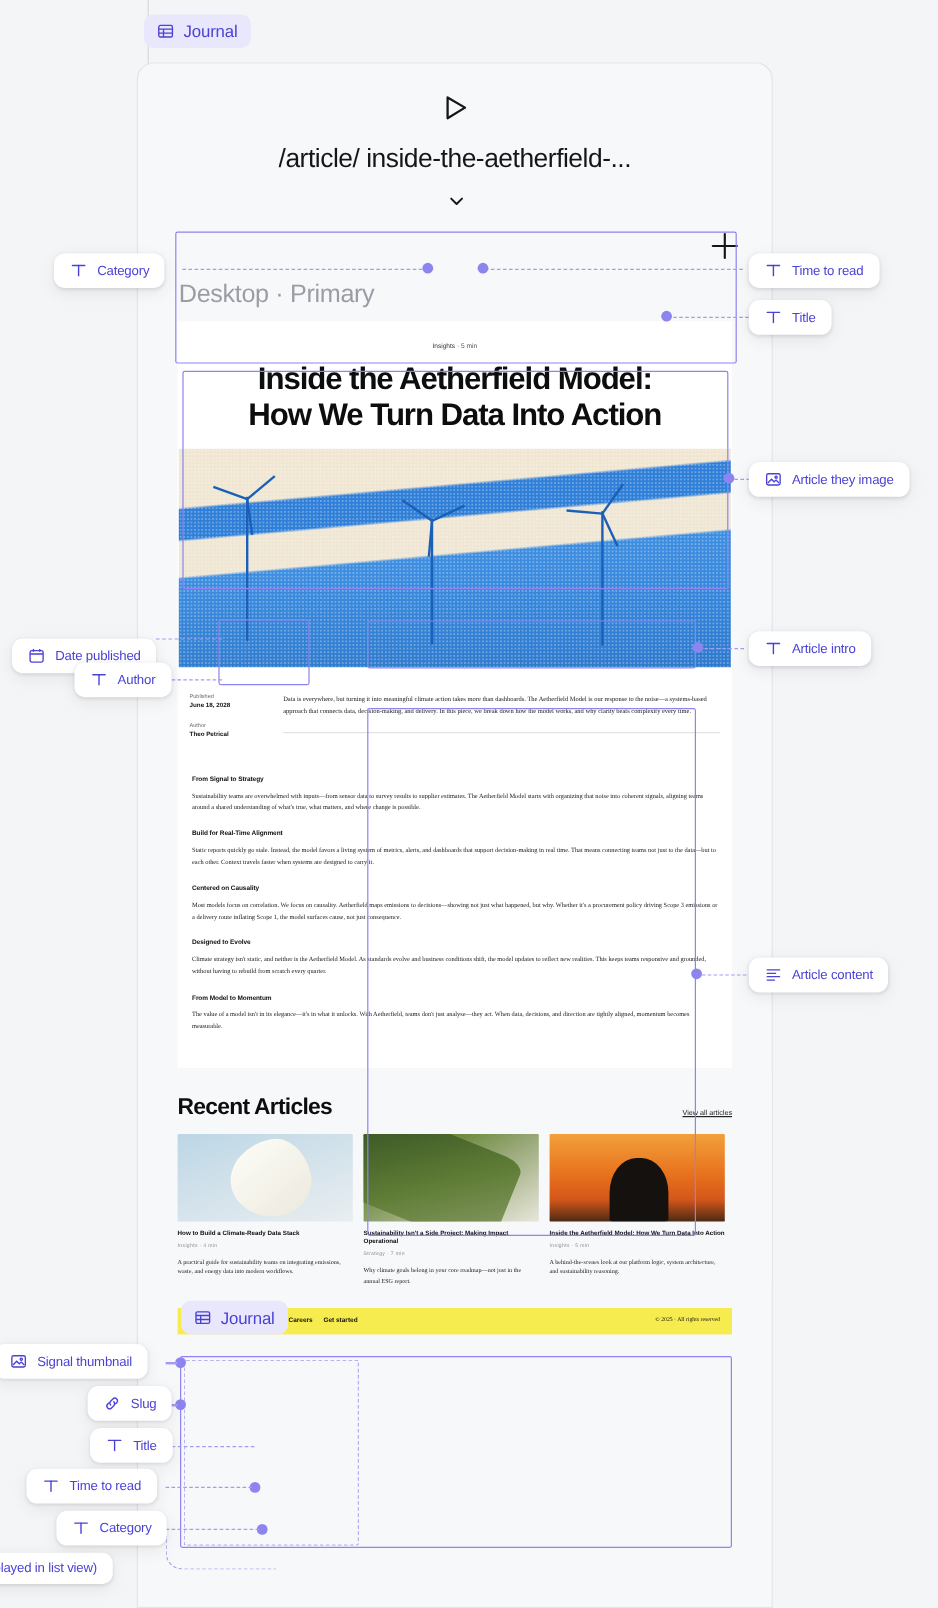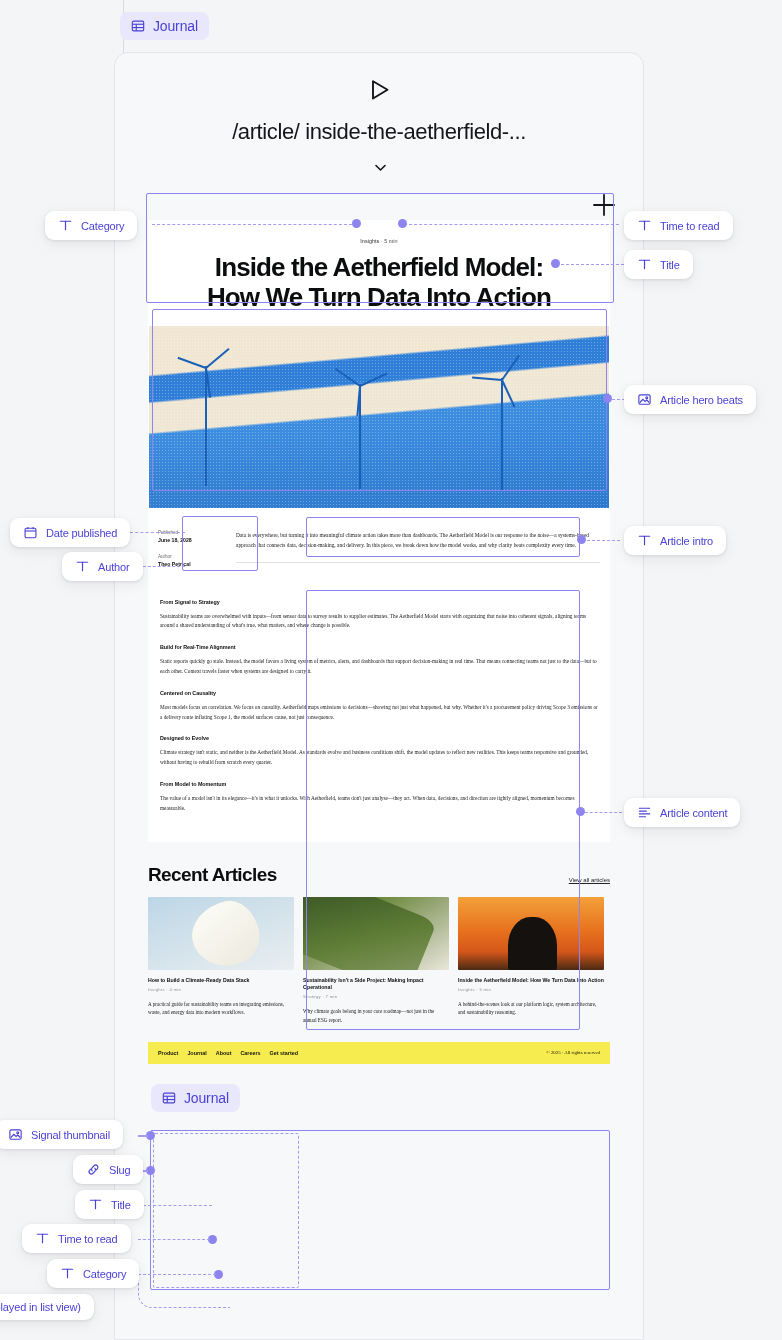--- a/index.html
+++ b/index.html
@@ -180,20 +180,21 @@
         </svg>
       </span>
       <span class="plus">
         <svg width="30" height="30" viewBox="0 0 30 30" fill="none" stroke="#14161a" stroke-width="1.8" stroke-linecap="round">
           <line x1="15" y1="5" x2="15" y2="25"></line>
             <line x1="5" y1="15" x2="25" y2="15"></line>
         </svg>
       </span>
     </div>
 
+    <div class="dev-sub">Desktop · Primary</div>
 
     <div class="site">
 
 
       <div class="hero-block">
         <div class="meta-line">
           <span class="cat">Insights</span>
           <span>·</span>
           <span>5 min</span>
         </div>
@@ -364,21 +365,21 @@
     </div>
 
     <div class="chip" style="left:624px; top:385px;">
       <span>
         <svg width="15" height="15" viewBox="0 0 16 16" fill="none" stroke="#4a42d6" stroke-width="1.2">
           <rect x="2" y="3" width="12" height="10" rx="1.6"></rect>
           <path d="M3 11.2 L6.3 7.8 L8.6 10.1 L10.4 8.6 L13 11.2"></path>
           <circle cx="10.4" cy="6.1" r="1"></circle>
         </svg>
       </span>
-      <span>Article hero beats</span>
+      <span>Article they image</span>
     </div>
 
     <div class="chip" style="left:624px; top:526px;">
       <span>
         <svg width="15" height="15" viewBox="0 0 16 16" fill="none" stroke="#4a42d6" stroke-width="1.25" stroke-linecap="round">
           <line x1="2.5" y1="3.5" x2="13.5" y2="3.5"></line>
             <line x1="8" y1="3.5" x2="8" y2="12.5"></line>
         </svg>
       </span>
       <span>Article intro</span>
@@ -399,21 +400,21 @@
     <div class="chip" style="left:45px; top:211px;">
       <span>
         <svg width="15" height="15" viewBox="0 0 16 16" fill="none" stroke="#4a42d6" stroke-width="1.25" stroke-linecap="round">
           <line x1="2.5" y1="3.5" x2="13.5" y2="3.5"></line>
             <line x1="8" y1="3.5" x2="8" y2="12.5"></line>
         </svg>
       </span>
       <span>Category</span>
     </div>
 
-    <div class="chip" style="left:10px; top:518px;">
+    <div class="chip" style="left:10px; top:532px;">
       <span>
         <svg width="15" height="15" viewBox="0 0 16 16" fill="none" stroke="#4a42d6" stroke-width="1.2">
           <rect x="2.2" y="3.4" width="11.6" height="10.2" rx="1.6"></rect>
           <line x1="2.2" y1="6.4" x2="13.8" y2="6.4"></line>
           <line x1="5.2" y1="2" x2="5.2" y2="4.4"></line>
           <line x1="10.8" y1="2" x2="10.8" y2="4.4"></line>
         </svg>
       </span>
       <span>Date published</span>
     </div>

